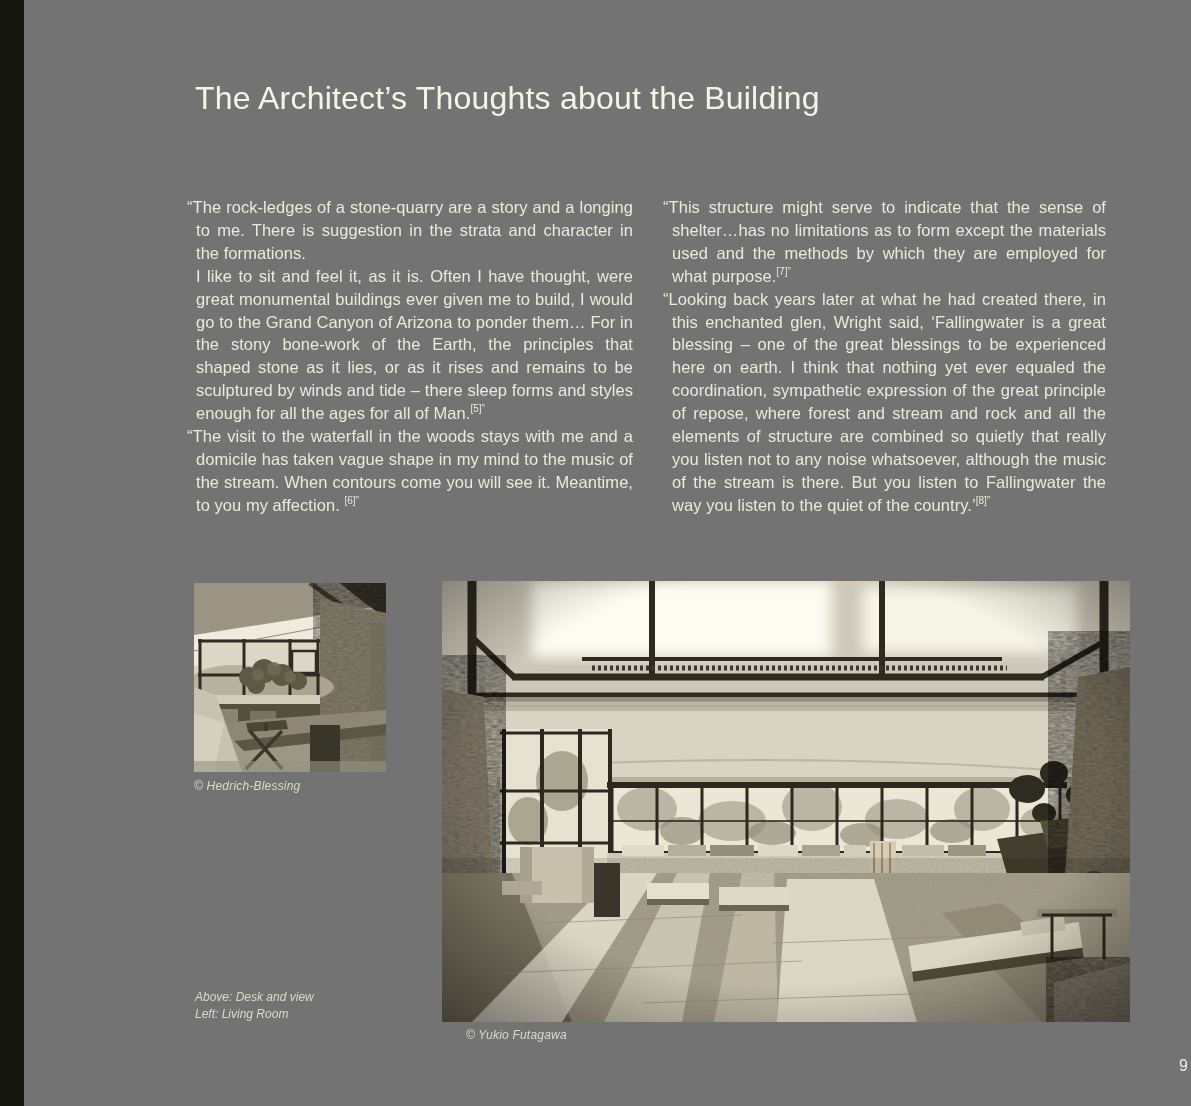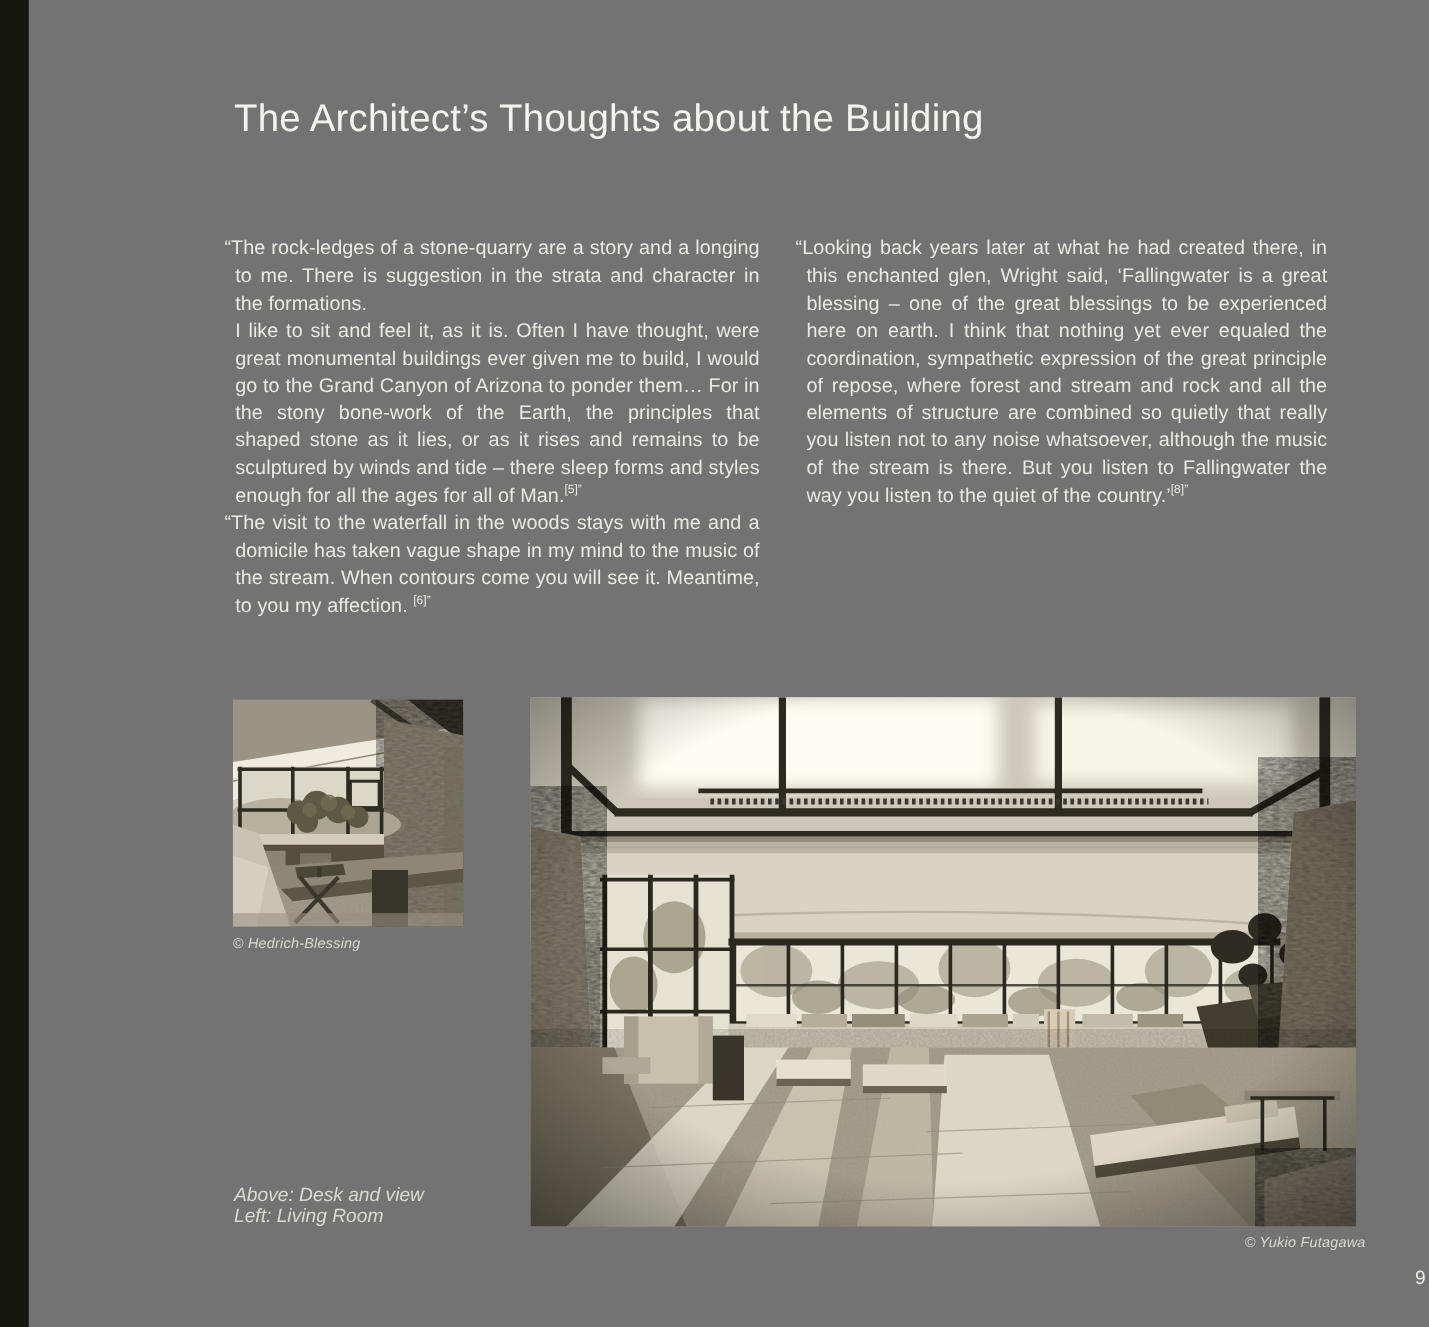--- a/index.html
+++ b/index.html
@@ -18,41 +18,42 @@
   .para.hang { text-indent:-9px; }
   sup.fn { font-size:10px; line-height:0; vertical-align:7px; letter-spacing:0; }
 
   .photo-small { position:absolute; left:170px; top:583px; width:192px; height:189px; }
   .photo-large { position:absolute; left:418px; top:581px; width:688px; height:441px; }
   .photo-small svg, .photo-large svg { display:block; width:100%; height:100%; }
 
   .credit { position:absolute; font-style:italic; font-size:12px; color:#d9dad0;
             letter-spacing:0.2px; }
   .credit-small { left:170px; top:779px; width:192px; text-align:left; }
-  .credit-large { left:426px; top:1028px; width:688px; text-align:right; }
+  .credit-large { left:442px; top:1028px; width:688px; }
 
   .photo-desc { position:absolute; left:171px; top:989px; font-style:italic;
-                font-size:16px; line-height:16.5px; color:#d9dad0; }
+                font-size:12px; line-height:16.5px; color:#d9dad0; }
 
   .page-number { position:absolute; right:27px; top:1057px; font-size:16px; color:#eceee6; }
 </style>
 </head>
 <body>
 
 <div class="page">
 
   <h1 class="title">The Architect’s Thoughts about the Building</h1>
 
   <div class="cols">
     <div class="col left">
       <p class="para hang"><span>“The rock-ledges of a stone-quarry are a story and a longing to me. There is suggestion in the strata and character in the formations.</span><sup class="fn"></sup><sup class="fn"></sup></p>
       <p class="para"><span>I like to sit and feel it, as it is. Often I have thought, were great monumental buildings ever given me to build, I would go to the Grand Canyon of Arizona to ponder them… For in the stony bone-work of the Earth, the principles that shaped stone as it lies, or as it rises and remains to be sculptured by winds and tide – there sleep forms and styles enough for all the ages for all of Man.</span><sup class="fn">[5]</sup><sup class="fn">”</sup></p>
       <p class="para hang"><span>“The visit to the waterfall in the woods stays with me and a domicile has taken vague shape in my mind to the music of the stream. When contours come you will see it. Meantime, to you my affection. </span><sup class="fn">[6]</sup><sup class="fn">”</sup></p>
     </div>
     <div class="col right">
+      <p class="para hang"><span>“This structure might serve to indicate that the sense of shelter…has no limitations as to form except the materials used and the methods by which they are employed for what purpose.</span><sup class="fn">[7]</sup><sup class="fn">”</sup></p>
       <p class="para hang"><span>“Looking back years later at what he had created there, in this enchanted glen, Wright said, ‘Fallingwater is a great blessing – one of the great blessings to be experienced here on earth. I think that nothing yet ever equaled the coordination, sympathetic expression of the great principle of repose, where forest and stream and rock and all the elements of structure are combined so quietly that really you listen not to any noise whatsoever, although the music of the stream is there. But you listen to Fallingwater the way you listen to the quiet of the country.’</span><sup class="fn">[8]</sup><sup class="fn">”</sup></p>
     </div>
   </div>
 
   <div class="photo-small">
     <svg viewBox="0 0 192 189" preserveAspectRatio="none" aria-hidden="true">
       <defs>
         <filter id="sg" x="-10%" y="-10%" width="120%" height="120%">
           <feTurbulence type="fractalNoise" baseFrequency="0.55" numOctaves="2" seed="4" result="n"></feTurbulence>
           <feColorMatrix in="n" type="matrix" values="0 0 0 0 0  0 0 0 0 0  0 0 0 0 0  0.10 0.10 0.10 0 0" result="a"></feColorMatrix>

